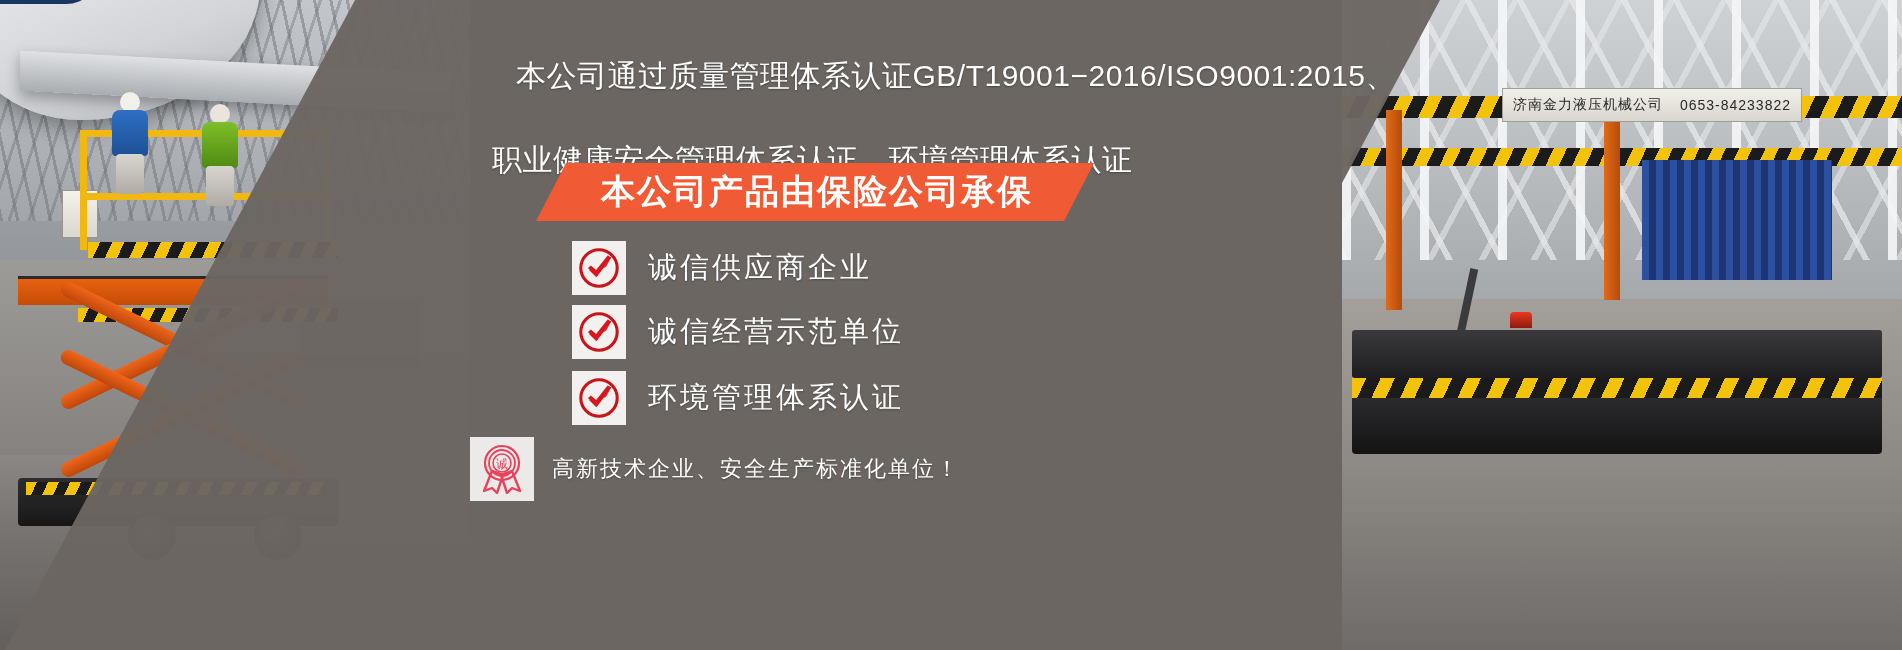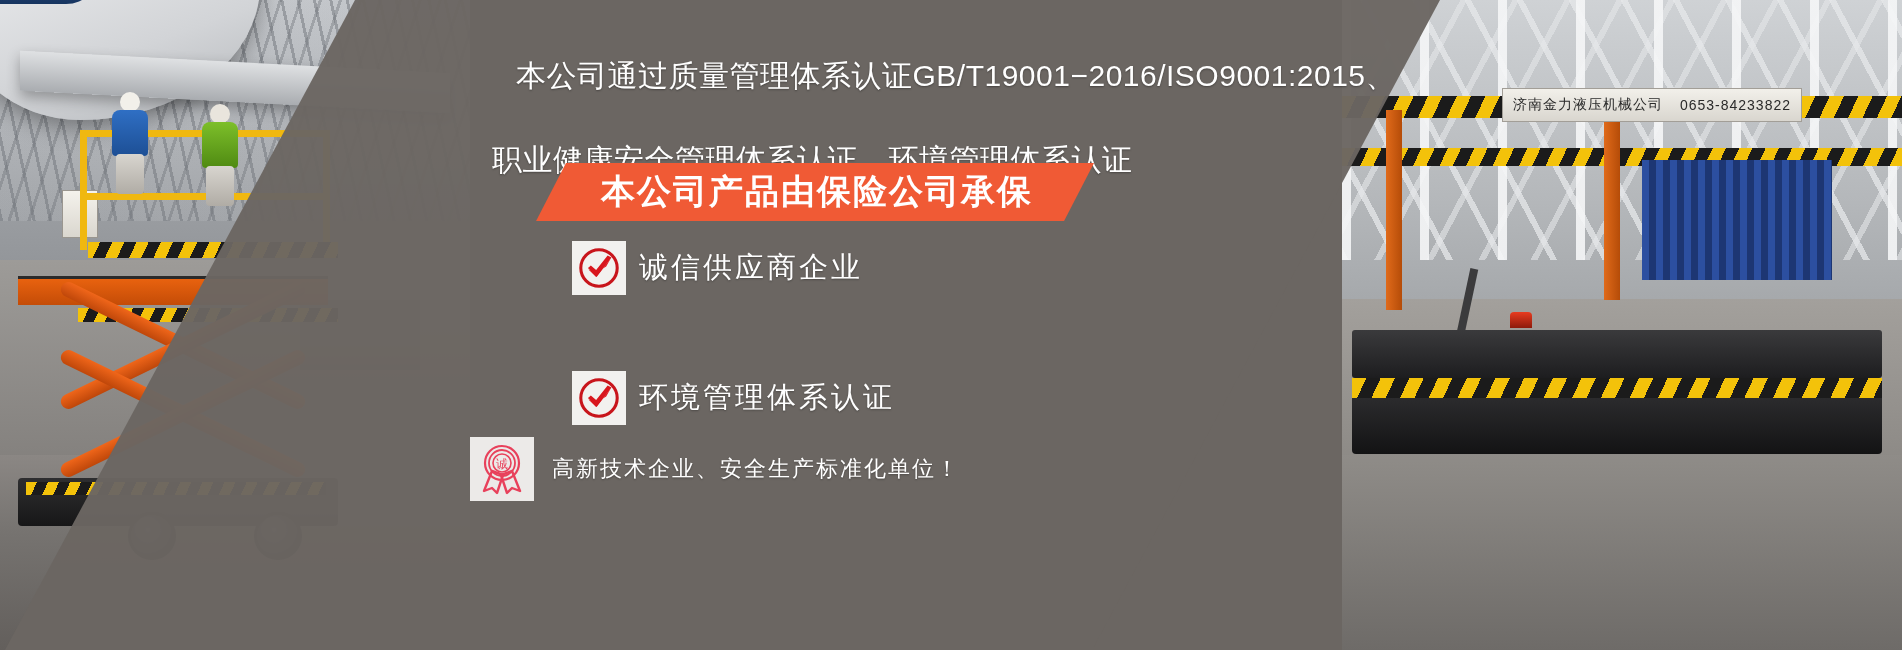--- a/index.html
+++ b/index.html
@@ -240,21 +240,21 @@
     clip-path:polygon(32px 0,560px 0,528px 62px,0 62px);
     display:flex;align-items:center;justify-content:center;
   }
   #ribbon-text{
     color:#ffffff;font-size:34px;font-weight:bold;letter-spacing:2px;
     white-space:nowrap;
     margin-left:6px;
   }
 
   .bullet{
-    position:absolute;display:flex;align-items:center;gap:13px;
+    position:absolute;display:flex;align-items:center;gap:22px;
   }
   #b1{left:572px;top:241px;}
   #b2{left:572px;top:305px;}
   #b3{left:572px;top:371px;}
   #b4{left:470px;top:437px;gap:18px;}
 
   .check-box{
     width:54px;height:54px;background:#f2f1ef;
     display:flex;align-items:center;justify-content:center;
     flex:0 0 auto;
@@ -359,20 +359,30 @@
       <span class="check-box">
         <svg class="check-svg" viewBox="0 0 48 48" aria-hidden="true">
           <circle cx="24" cy="24" r="19" fill="none" stroke="#c8151c" stroke-width="3.2"></circle>
           <path d="M13 25.5 L21 33.5 L36.5 13.5 L31.5 22.5 L21.5 28.5 Z" fill="#e1181f"></path>
           <path d="M12.5 24 L21.5 33.5 L37 13 L33 11 L21 26 L15.5 21.5 Z" fill="#d8161d"></path>
         </svg>
       </span>
       <span class="bullet-label">诚信供应商企业</span>
     </div>
 
+    <div class="bullet" id="b2">
+      <span class="check-box">
+        <svg class="check-svg" viewBox="0 0 48 48" aria-hidden="true">
+          <circle cx="24" cy="24" r="19" fill="none" stroke="#c8151c" stroke-width="3.2"></circle>
+          <path d="M13 25.5 L21 33.5 L36.5 13.5 L31.5 22.5 L21.5 28.5 Z" fill="#e1181f"></path>
+          <path d="M12.5 24 L21.5 33.5 L37 13 L33 11 L21 26 L15.5 21.5 Z" fill="#d8161d"></path>
+        </svg>
+      </span>
+      <span class="bullet-label">诚信经营示范单位</span>
+    </div>
 
     <div class="bullet" id="b3">
       <span class="check-box">
         <svg class="check-svg" viewBox="0 0 48 48" aria-hidden="true">
           <circle cx="24" cy="24" r="19" fill="none" stroke="#c8151c" stroke-width="3.2"></circle>
           <path d="M13 25.5 L21 33.5 L36.5 13.5 L31.5 22.5 L21.5 28.5 Z" fill="#e1181f"></path>
           <path d="M12.5 24 L21.5 33.5 L37 13 L33 11 L21 26 L15.5 21.5 Z" fill="#d8161d"></path>
         </svg>
       </span>
       <span class="bullet-label">环境管理体系认证</span>

